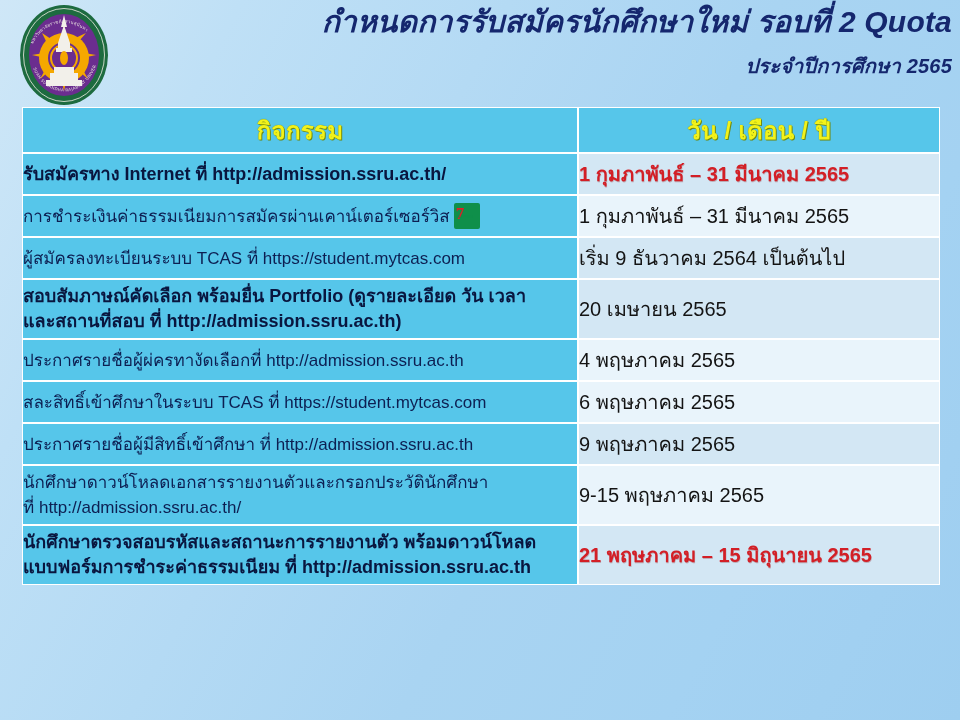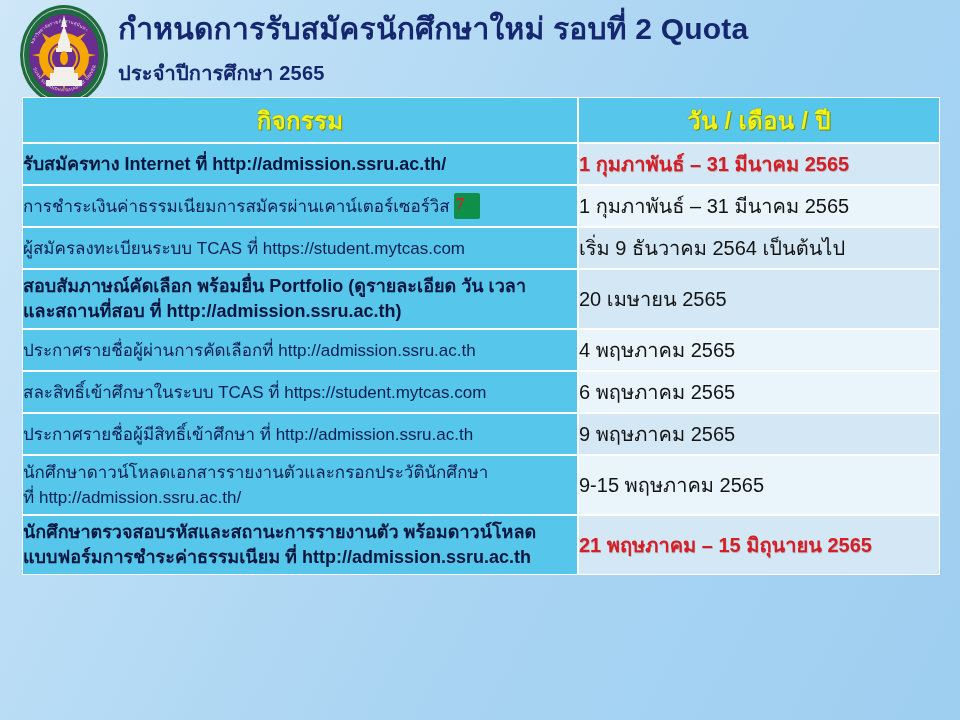--- a/index.html
+++ b/index.html
@@ -37,38 +37,38 @@
   .emblem {
     position: absolute;
     left: 16px;
     top: 3px;
     width: 96px;
     height: 104px;
   }
   .emblem svg { display: block; width: 96px; height: 104px; }
 
   .title-block {
-    text-align: left;
-    padding-top: 7px;
+    text-align: right;
+    font-style: italic;
   }
   .title-line {
     color: #15276e;
     font-weight: bold;
     font-size: 30px;
     line-height: 44px;
     letter-spacing: 0.2px;
     white-space: nowrap;
   }
   .title-line-2 { font-size: 20px; }
 
   
   .table-wrap {
     position: absolute;
     left: 22px;
-    top: 97px;
+    top: 107px;
     width: 746px;
   }
   table.sched {
     border-collapse: separate;
     border-spacing: 0;
     width: 918px;
     table-layout: fixed;
   }
   table.sched col.c-act { width: 556px; }
   table.sched col.c-date { width: 362px; }
@@ -278,21 +278,21 @@
           </tr>
           <tr class="h2">
             <td class="act strong">
               <span class="ln">สอบสัมภาษณ์คัดเลือก พร้อมยื่น Portfolio (ดูรายละเอียด วัน เวลา</span>
               <span class="ln">และสถานที่สอบ ที่ http://admission.ssru.ac.th)</span>
             </td>
             <td class="date dark">20 เมษายน 2565</td>
           </tr>
           <tr class="h1">
             <td class="act">
-              <span class="ln">ประกาศรายชื่อผู้ผ่านการคัดเลือกที่ http://admission.ssru.ac.th</span>
+              <span class="ln">ประกาศรายชื่อผู้ผ่ครทางัดเลือกที่ http://admission.ssru.ac.th</span>
             </td>
             <td class="date lite">4 พฤษภาคม 2565</td>
           </tr>
           <tr class="h1">
             <td class="act">
               <span class="ln">สละสิทธิ์เข้าศึกษาในระบบ TCAS ที่ https://student.mytcas.com</span>
             </td>
             <td class="date lite">6 พฤษภาคม 2565</td>
           </tr>
           <tr class="h1">

